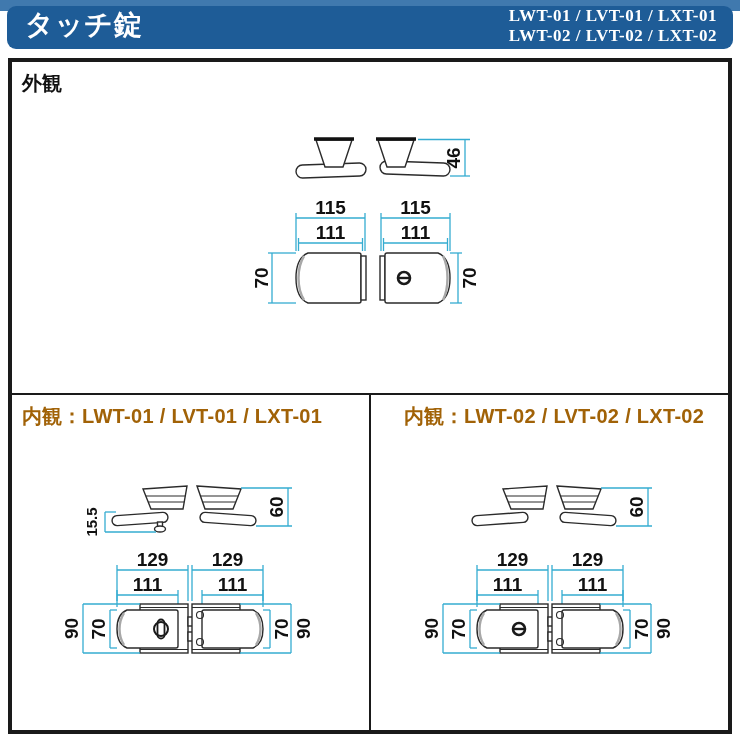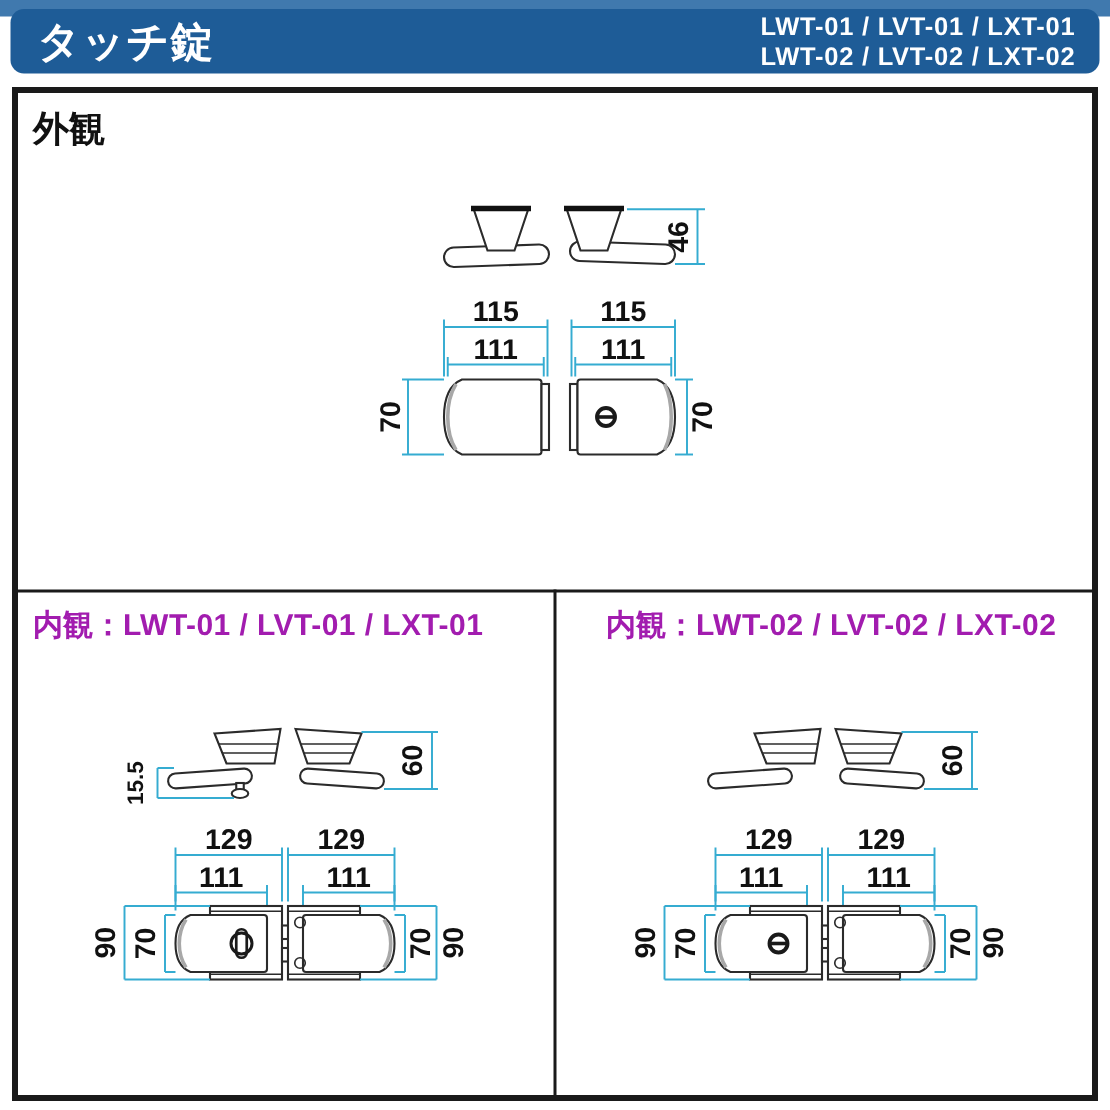--- a/index.html
+++ b/index.html
@@ -6,35 +6,35 @@
   body{
     width:740px;height:740px;position:relative;background:#ffffff;
     font-family:"Liberation Sans","DejaVu Sans",sans-serif;
     overflow:hidden;
   }
   
   .header-strip{position:absolute;left:0;top:0;width:740px;height:11px;background:#4079ae;}
   .header-bar{
     position:absolute;left:7px;top:6px;width:726px;height:43px;
     background:#1e5c97;border-radius:9px;color:#ffffff;
-    display:flex;align-items:center;justify-content:space-between;
-    box-sizing:border-box;padding:0 16px 0 18px;
+    display:flex;align-items:flex-start;justify-content:space-between;
+    box-sizing:border-box;padding:0 16px 0 18px;font-family:Liberation Serif, serif;
   }
   .header-title{font-size:28px;font-weight:bold;letter-spacing:1px;}
   .header-models{text-align:right;font-size:17px;font-weight:bold;line-height:20px;letter-spacing:0.5px;}
   
   .content-box{
     position:absolute;left:8px;top:58px;width:716px;height:668px;
     border:4px solid #1a1a1a;background:#ffffff;box-sizing:content-box;
   }
   .divider-h{position:absolute;left:12px;top:393px;width:716px;height:2px;background:#1a1a1a;}
   .divider-v{position:absolute;left:369px;top:393px;width:2px;height:337px;background:#1a1a1a;}
-  .section-label{position:absolute;font-size:24px;font-weight:bold;color:#111;}
+  .section-label{position:absolute;font-size:20px;font-weight:bold;color:#111;}
   .label-exterior{left:22px;top:70px;}
-  .panel-title{position:absolute;top:403px;font-size:20px;font-weight:bold;color:#a21caf;white-space:nowrap;}
+  .panel-title{position:absolute;top:403px;font-size:20px;font-weight:bold;color:#a16207;white-space:nowrap;}
   .panel-title .models{letter-spacing:0.3px;}
   .title-left{left:22px;}
   .title-right{left:404px;}
   
   .drawing{position:absolute;}
   .dwg-exterior{left:240px;top:125px;}
   .dwg-interior-left{left:60px;top:455px;}
   .dwg-interior-right{left:420px;top:455px;}
   svg{display:block;}
   svg .outline{fill:#ffffff;stroke:#2b2b2b;stroke-width:1.4;}

